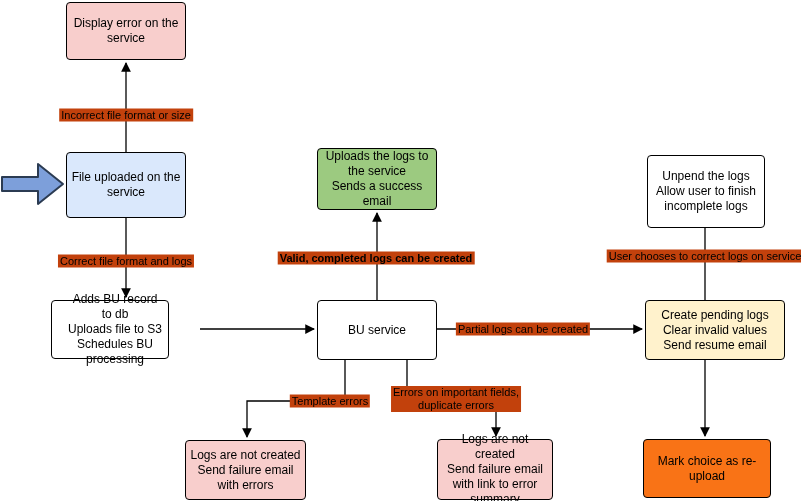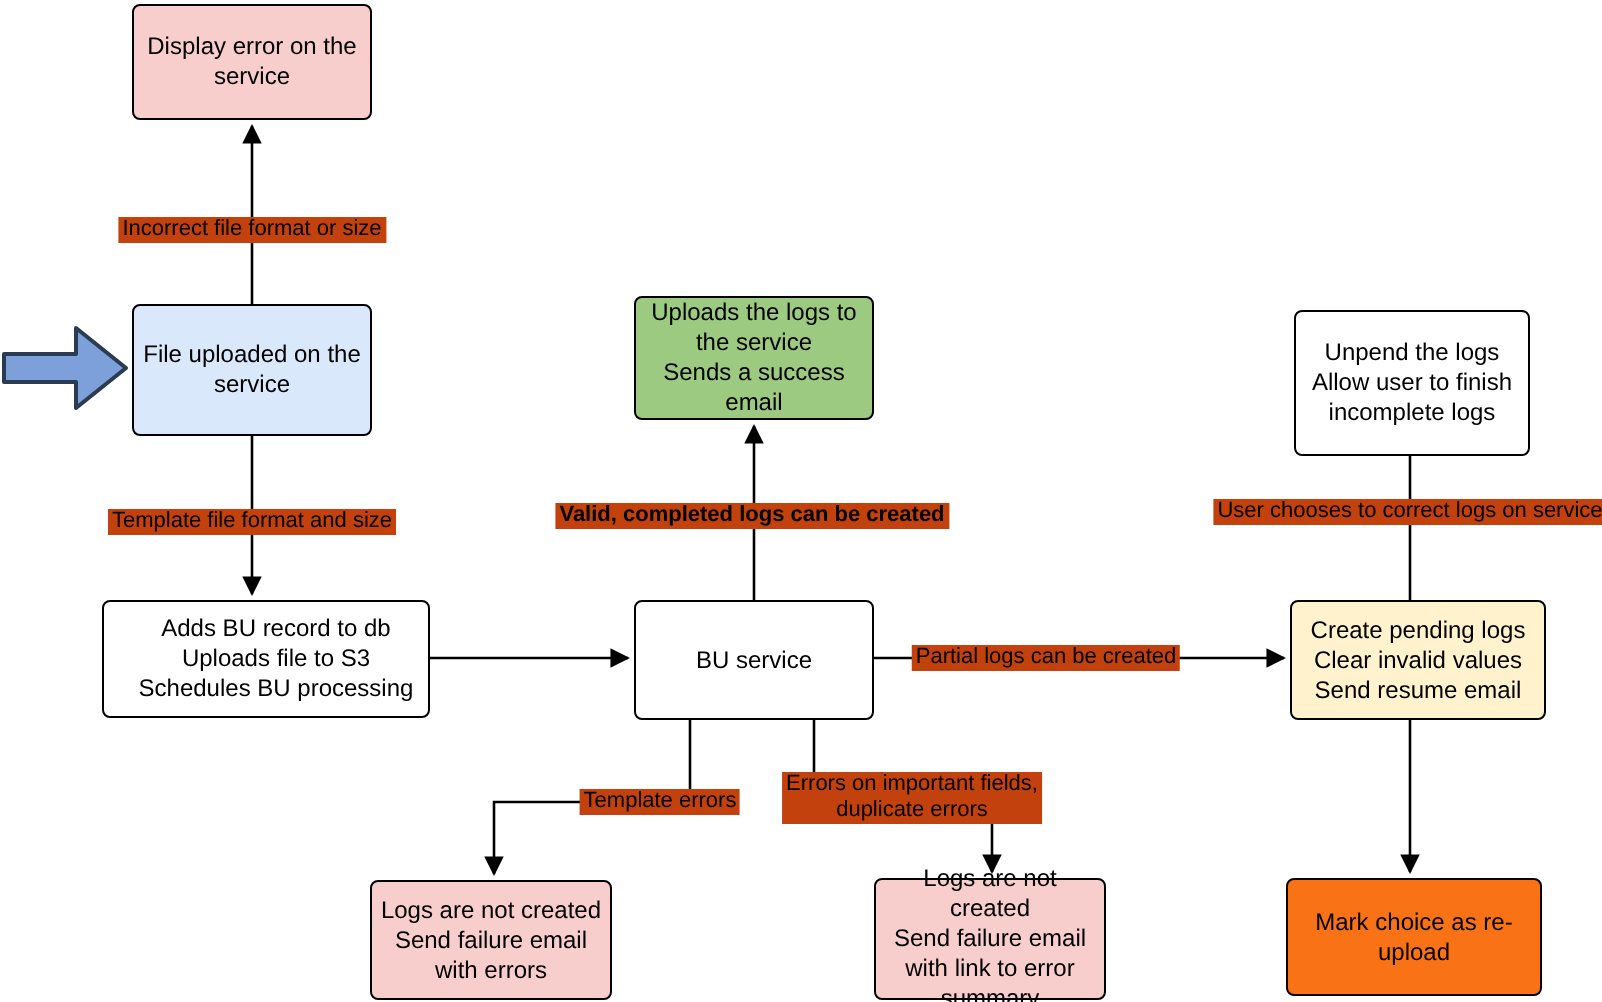--- a/index.html
+++ b/index.html
@@ -49,32 +49,32 @@
     </g>
     <polygon points="2,177 38,177 38,164 63,184 38,204 38,191 2,191" stroke-width="2" stroke-linejoin="round" fill="#7D9FDA" stroke="#2B3B52"></polygon>
   </svg>
 
   <div class="node" style="left: 66px; top: 2px; width: 120px; height: 58px; background-color: rgb(248, 206, 204); border-color: rgb(0, 0, 0);">Display error on the
 service</div>
 
   <div class="node" style="left: 66px; top: 152px; width: 120px; height: 66px; background-color: rgb(218, 232, 252); border-color: rgb(0, 0, 0);">File uploaded on the
 service</div>
 
-  <div class="node" style="left: 51px; top: 300px; width: 164px; height: 59px; background-color: rgb(255, 255, 255); border-color: rgb(0, 0, 0); padding-left: 14px;">Adds BU record to db
+  <div class="node" style="left: 51px; top: 300px; width: 118px; height: 59px; background-color: rgb(255, 255, 255); border-color: rgb(0, 0, 0); padding-left: 14px;">Adds BU record to db
 Uploads file to S3
 Schedules BU processing</div>
 
   <div class="node" style="left: 317px; top: 148px; width: 120px; height: 62px; background-color: rgb(156, 202, 128); border-color: rgb(0, 0, 0);">Uploads the logs to
 the service
 Sends a success
 email</div>
 
   <div class="node" style="left: 317px; top: 300px; width: 120px; height: 60px; background-color: rgb(255, 255, 255); border-color: rgb(0, 0, 0);">BU service</div>
 
-  <div class="node" style="left: 645px; top: 300px; width: 128px; height: 60px; background-color: rgb(255, 242, 204); border-color: rgb(0, 0, 0);">Create pending logs
+  <div class="node" style="left: 645px; top: 300px; width: 140px; height: 60px; background-color: rgb(255, 242, 204); border-color: rgb(0, 0, 0);">Create pending logs
 Clear invalid values
 Send resume email</div>
 
   <div class="node" style="left: 647px; top: 140px; width: 118px; height: 73px; background-color: rgb(255, 255, 255); border-color: rgb(0, 0, 0); margin-top: 15px;">Unpend the logs
 Allow user to finish
 incomplete logs</div>
 
   <div class="node" style="left: 643px; top: 439px; width: 128px; height: 59px; background-color: #f97316; border-color: rgb(0, 0, 0); text-align: center;">Mark choice as re-
 upload</div>
 
@@ -82,21 +82,21 @@
 Send failure email
 with errors</div>
 
   <div class="node" style="left: 437px; top: 439px; width: 116px; height: 61px; background-color: rgb(248, 206, 204); border-color: rgb(0, 0, 0);">Logs are not created
 Send failure email
 with link to error
 summary</div>
 
   <div class="elabel" style="left:126px; top:115px;">Incorrect file format or size</div>
 
-  <div class="elabel" style="left:126px; top:261px;">Template file format and size</div>
+  <div class="elabel" style="left:126px; top:261px;">Correct file format and logs</div>
 
   <div class="elabel" style="left:376px; top:258px;font-weight:bold;">Valid, completed logs can be created</div>
 
   <div class="elabel" style="left:523px; top:329px;">Partial logs can be created</div>
 
   <div class="elabel" style="left:330px; top:401px;">Template errors</div>
 
   <div class="elabel pre" style="left:456px; top:399px;">Errors on important fields,
 duplicate errors</div>
 

